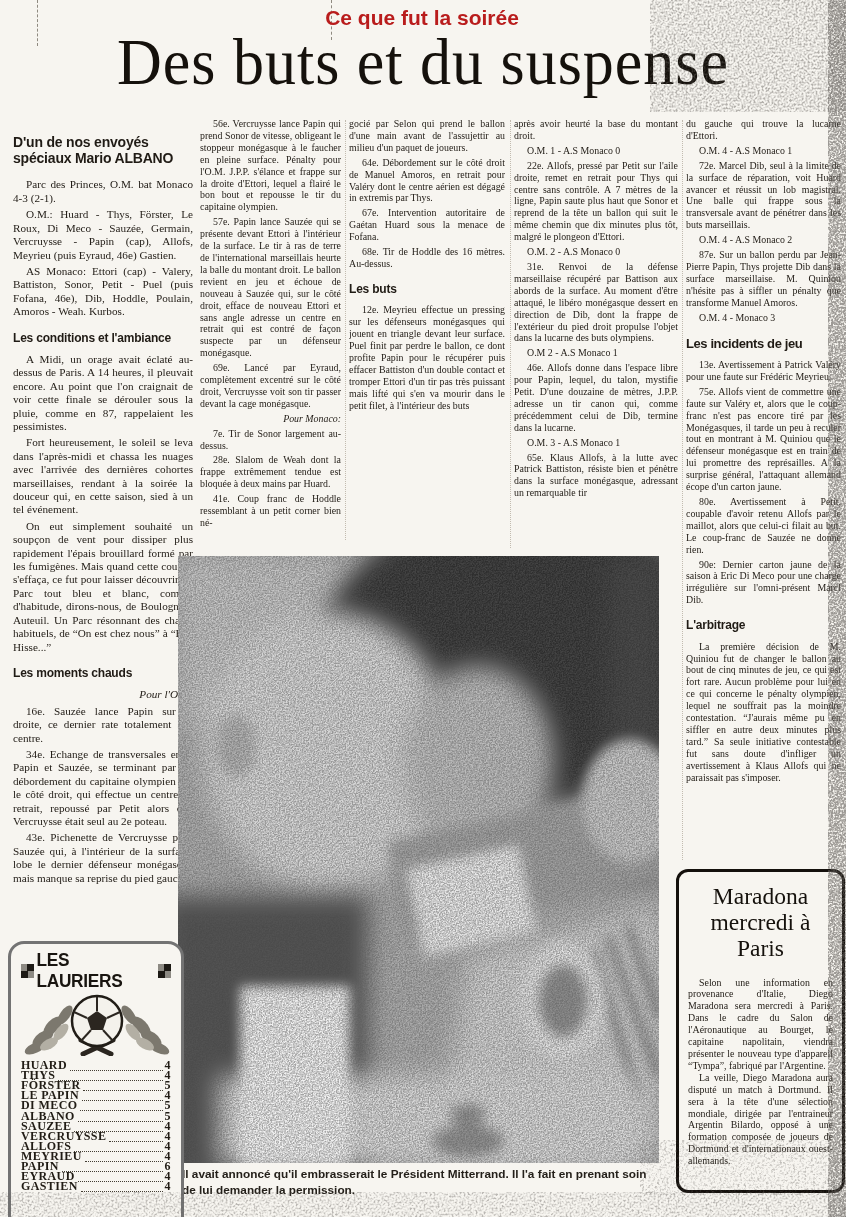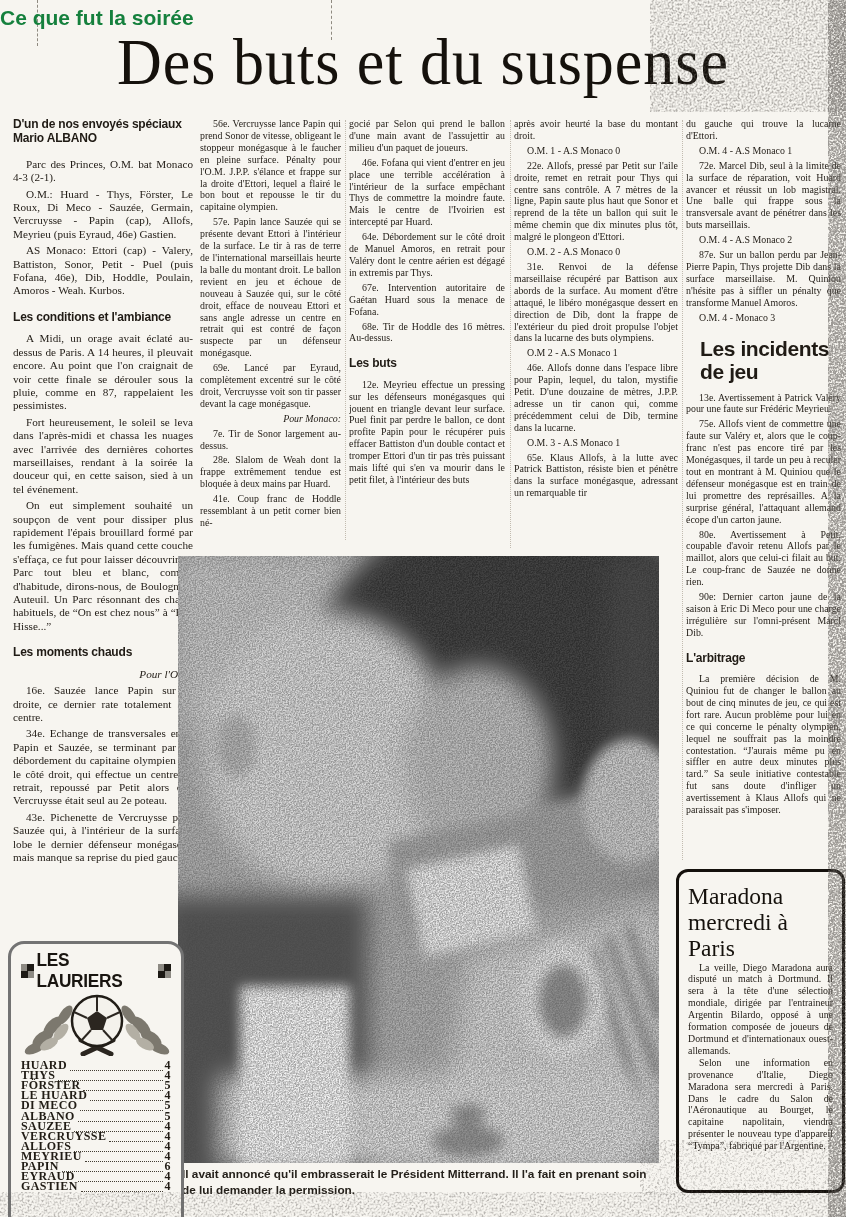--- a/index.html
+++ b/index.html
@@ -1,36 +1,36 @@
 <!DOCTYPE html>
 <html><head>
 <meta charset="utf-8">
 <style>
   html,body{margin:0;padding:0;background:#e8e6e0;}
   #page{position:relative;width:846px;height:1217px;margin:0 auto;background:#f7f5f0;
         font-family:"Liberation Serif",serif;color:#201b15;overflow:hidden;}
   
-  .kicker{position:absolute;top:6px;left:0;right:2px;
-          font-family:"Liberation Sans",sans-serif;font-weight:bold;font-size:21px;color:#15803d;}
+  .kicker{position:absolute;top:6px;left:0;right:2px;text-align:center;
+          font-family:"Liberation Sans",sans-serif;font-weight:bold;font-size:21px;color:#b91c1c;}
   .headline{position:absolute;top:26px;left:30px;right:30px;text-align:center;
             font-family:"Liberation Serif",serif;font-weight:400;font-size:62px;line-height:72px;
             letter-spacing:1px;color:#15110c;transform:scaleY(1.06);}
   
   .col{position:absolute;top:118px;text-align:justify;font-size:9.9px;line-height:11.9px;overflow:hidden;}
   .col p{margin:0 0 3px;text-indent:13px;}
   .c1{left:13px;width:180px;height:824px;font-size:11.2px;line-height:13.4px;}
   .c2{left:200px;width:141px;height:428px;}
   .c3{left:349px;width:156px;height:430px;}
   .c4{left:514px;width:164px;height:436px;}
   .c5{left:686px;width:155px;height:748px;}
-  .byline{font-family:"Liberation Sans",sans-serif;font-weight:bold;font-size:12px;line-height:1.16;
-          margin:0 0 12px;text-align:left;letter-spacing:-0.2px;}
+  .byline{font-family:"Liberation Sans",sans-serif;font-weight:bold;font-size:14px;line-height:1.16;
+          margin:16px 0 12px;text-align:left;letter-spacing:-0.2px;}
   h3{font-family:"Liberation Sans",sans-serif;font-weight:bold;font-size:12px;line-height:1.12;
      margin:13px 0 8px;text-align:left;letter-spacing:-0.2px;}
-  h3.tight{font-size:21px;letter-spacing:-0.4px;margin-left:14px;}
+  h3.tight{font-size:13px;letter-spacing:-0.4px;}
   .min{}
   .sub{font-style:italic;text-align:right;}
   .score{text-align:left;text-indent:10px;margin:1px 0 2px;}
   .cont{text-indent:0 !important;}
   
   .vrule{position:absolute;width:0;border-left:1px dotted #b9b2a4;opacity:.85;}
   .tick{position:absolute;width:0;border-left:1px dashed #8f8a80;}
   
   .photo{position:absolute;left:178px;top:556px;width:481px;height:607px;background:#a2a2a2;overflow:hidden;}
   .caption{position:absolute;left:182px;top:1167px;width:470px;font-family:"Liberation Sans",sans-serif;
@@ -44,21 +44,21 @@
   .checker{width:14px;height:14px;display:inline-block;
            background:conic-gradient(#1d1a15 0 90deg,#8d8a83 90deg 180deg,#1d1a15 180deg 270deg,#8d8a83 270deg);}
   .lau-list{margin-top:3px;}
   .lau-row{display:flex;align-items:flex-end;height:10.1px;font-weight:bold;font-size:12px;
            letter-spacing:.4px;color:#211c15;}
   .lau-lead{flex:1;border-bottom:1.7px dotted #433d33;margin:0 2px 2px 3px;}
   
   .maradona{position:absolute;left:676px;top:869px;width:169px;height:324px;border:3px solid #14100c;
             border-radius:12px;padding:8px 9px;box-sizing:border-box;background:#f7f5f0;}
   .mar-title{font-family:"Liberation Serif",serif;font-weight:400;font-size:23.5px;line-height:1.1;
-             text-align:left;margin:4px 0 0;color:#15110c;}
+             text-align:center;margin:4px 0 15px;color:#15110c;}
   .maradona p{font-size:9.9px;line-height:11.9px;text-align:justify;text-indent:11px;margin:0;}
   
   .noise{position:absolute;pointer-events:none;}
 </style>
 </head>
 <body>
 
 <div id="page">
 
   <div class="tick" style="left:37px;top:0;height:46px;"></div>
@@ -92,21 +92,20 @@
     <p><span class="min">57e.</span> <span>Papin lance Sauzée qui se présente devant Ettori à l'intérieur de la surface. Le tir à ras de terre de l'international marseillais heurte la balle du montant droit. Le ballon revient en jeu et échoue de nouveau à Sauzée qui, sur le côté droit, efface de nouveau Ettori et sans angle adresse un centre en retrait qui est contré de façon suspecte par un défenseur monégasque.</span></p>
     <p><span class="min">69e.</span> <span>Lancé par Eyraud, complètement excentré sur le côté droit, Vercruysse voit son tir passer devant la cage monégasque.</span></p>
     <p class="sub">Pour Monaco:</p>
     <p><span class="min">7e.</span> <span>Tir de Sonor largement au-dessus.</span></p>
     <p><span class="min">28e.</span> <span>Slalom de Weah dont la frappe extrêmement tendue est bloquée à deux mains par Huard.</span></p>
     <p><span class="min">41e.</span> <span>Coup franc de Hoddle ressemblant à un petit corner bien né-</span></p>
   </div>
 
   <div class="col c3">
     <p class="cont">gocié par Selon qui prend le ballon d'une main avant de l'assujettir au milieu d'un paquet de joueurs.</p>
-    <p><span class="min">46e.</span> <span>Fofana qui vient d'entrer en jeu place une terrible accélération à l'intérieur de la surface empêchant Thys de commettre la moindre faute. Mais le centre de l'Ivoirien est intercepté par Huard.</span></p>
     <p><span class="min">64e.</span> <span>Débordement sur le côté droit de Manuel Amoros, en retrait pour Valéry dont le centre aérien est dégagé in extremis par Thys.</span></p>
     <p><span class="min">67e.</span> <span>Intervention autoritaire de Gaétan Huard sous la menace de Fofana.</span></p>
     <p><span class="min">68e.</span> <span>Tir de Hoddle des 16 mètres. Au-dessus.</span></p>
     <h3>Les buts</h3>
     <p><span class="min">12e.</span> <span>Meyrieu effectue un pressing sur les défenseurs monégasques qui jouent en triangle devant leur surface. Puel finit par perdre le ballon, ce dont profite Papin pour le récupérer puis effacer Battiston d'un double contact et tromper Ettori d'un tir pas très puissant mais lifté qui s'en va mourir dans le petit filet, à l'intérieur des buts</span></p>
   </div>
 
   <div class="col c4">
     <p class="cont">après avoir heurté la base du montant droit.</p>
     <p class="score">O.M. 1 - A.S Monaco 0</p>
@@ -229,21 +228,21 @@
           <span>THYS</span>
           <span class="lau-lead"></span>
           <span>4</span>
         </div>
       <div class="lau-row">
           <span>FÖRSTER</span>
           <span class="lau-lead"></span>
           <span>5</span>
         </div>
       <div class="lau-row">
-          <span>LE HUARD</span>
+          <span>LE PAPIN</span>
           <span class="lau-lead"></span>
           <span>4</span>
         </div>
       <div class="lau-row">
           <span>DI MECO</span>
           <span class="lau-lead"></span>
           <span>5</span>
         </div>
       <div class="lau-row">
           <span>ALBANO</span>
@@ -283,22 +282,22 @@
       <div class="lau-row">
           <span>GASTIEN</span>
           <span class="lau-lead"></span>
           <span>4</span>
         </div>
     </div>
   </div>
 
   <div class="maradona">
     <div class="mar-title">Maradona mercredi à Paris</div>
+    <p>Selon une information en provenance d'Italie, Diego Maradona sera mercredi à Paris. Dans le cadre du Salon de l'Aéronautique au Bourget, le capitaine napolitain, viendra présenter le nouveau type d'appareil “Tympa”, fabriqué par l'Argentine.</p>
     <p>La veille, Diego Maradona aura disputé un match à Dortmund. Il sera à la tête d'une sélection mondiale, dirigée par l'entraineur Argentin Bilardo, opposé à une formation composée de joueurs de Dortmund et d'internationaux ouest-allemands.</p>
-    <p>Selon une information en provenance d'Italie, Diego Maradona sera mercredi à Paris. Dans le cadre du Salon de l'Aéronautique au Bourget, le capitaine napolitain, viendra présenter le nouveau type d'appareil “Tympa”, fabriqué par l'Argentine.</p>
   </div>
 
   <svg class="noise" style="left:828px;top:0;" width="18" height="1217">
     <defs>
         <filter id="sp1">
           <feTurbulence type="fractalNoise" baseFrequency="0.55" numOctaves="2"></feTurbulence>
           <feColorMatrix type="matrix" values="0 0 0 0 0.12  0 0 0 0 0.11  0 0 0 0 0.1  2.2 2.2 2.2 0 -2.6"></feColorMatrix>
         </filter>
       </defs>
     <rect width="18" height="1217" filter="url(#sp1)" opacity="0.6"></rect>

